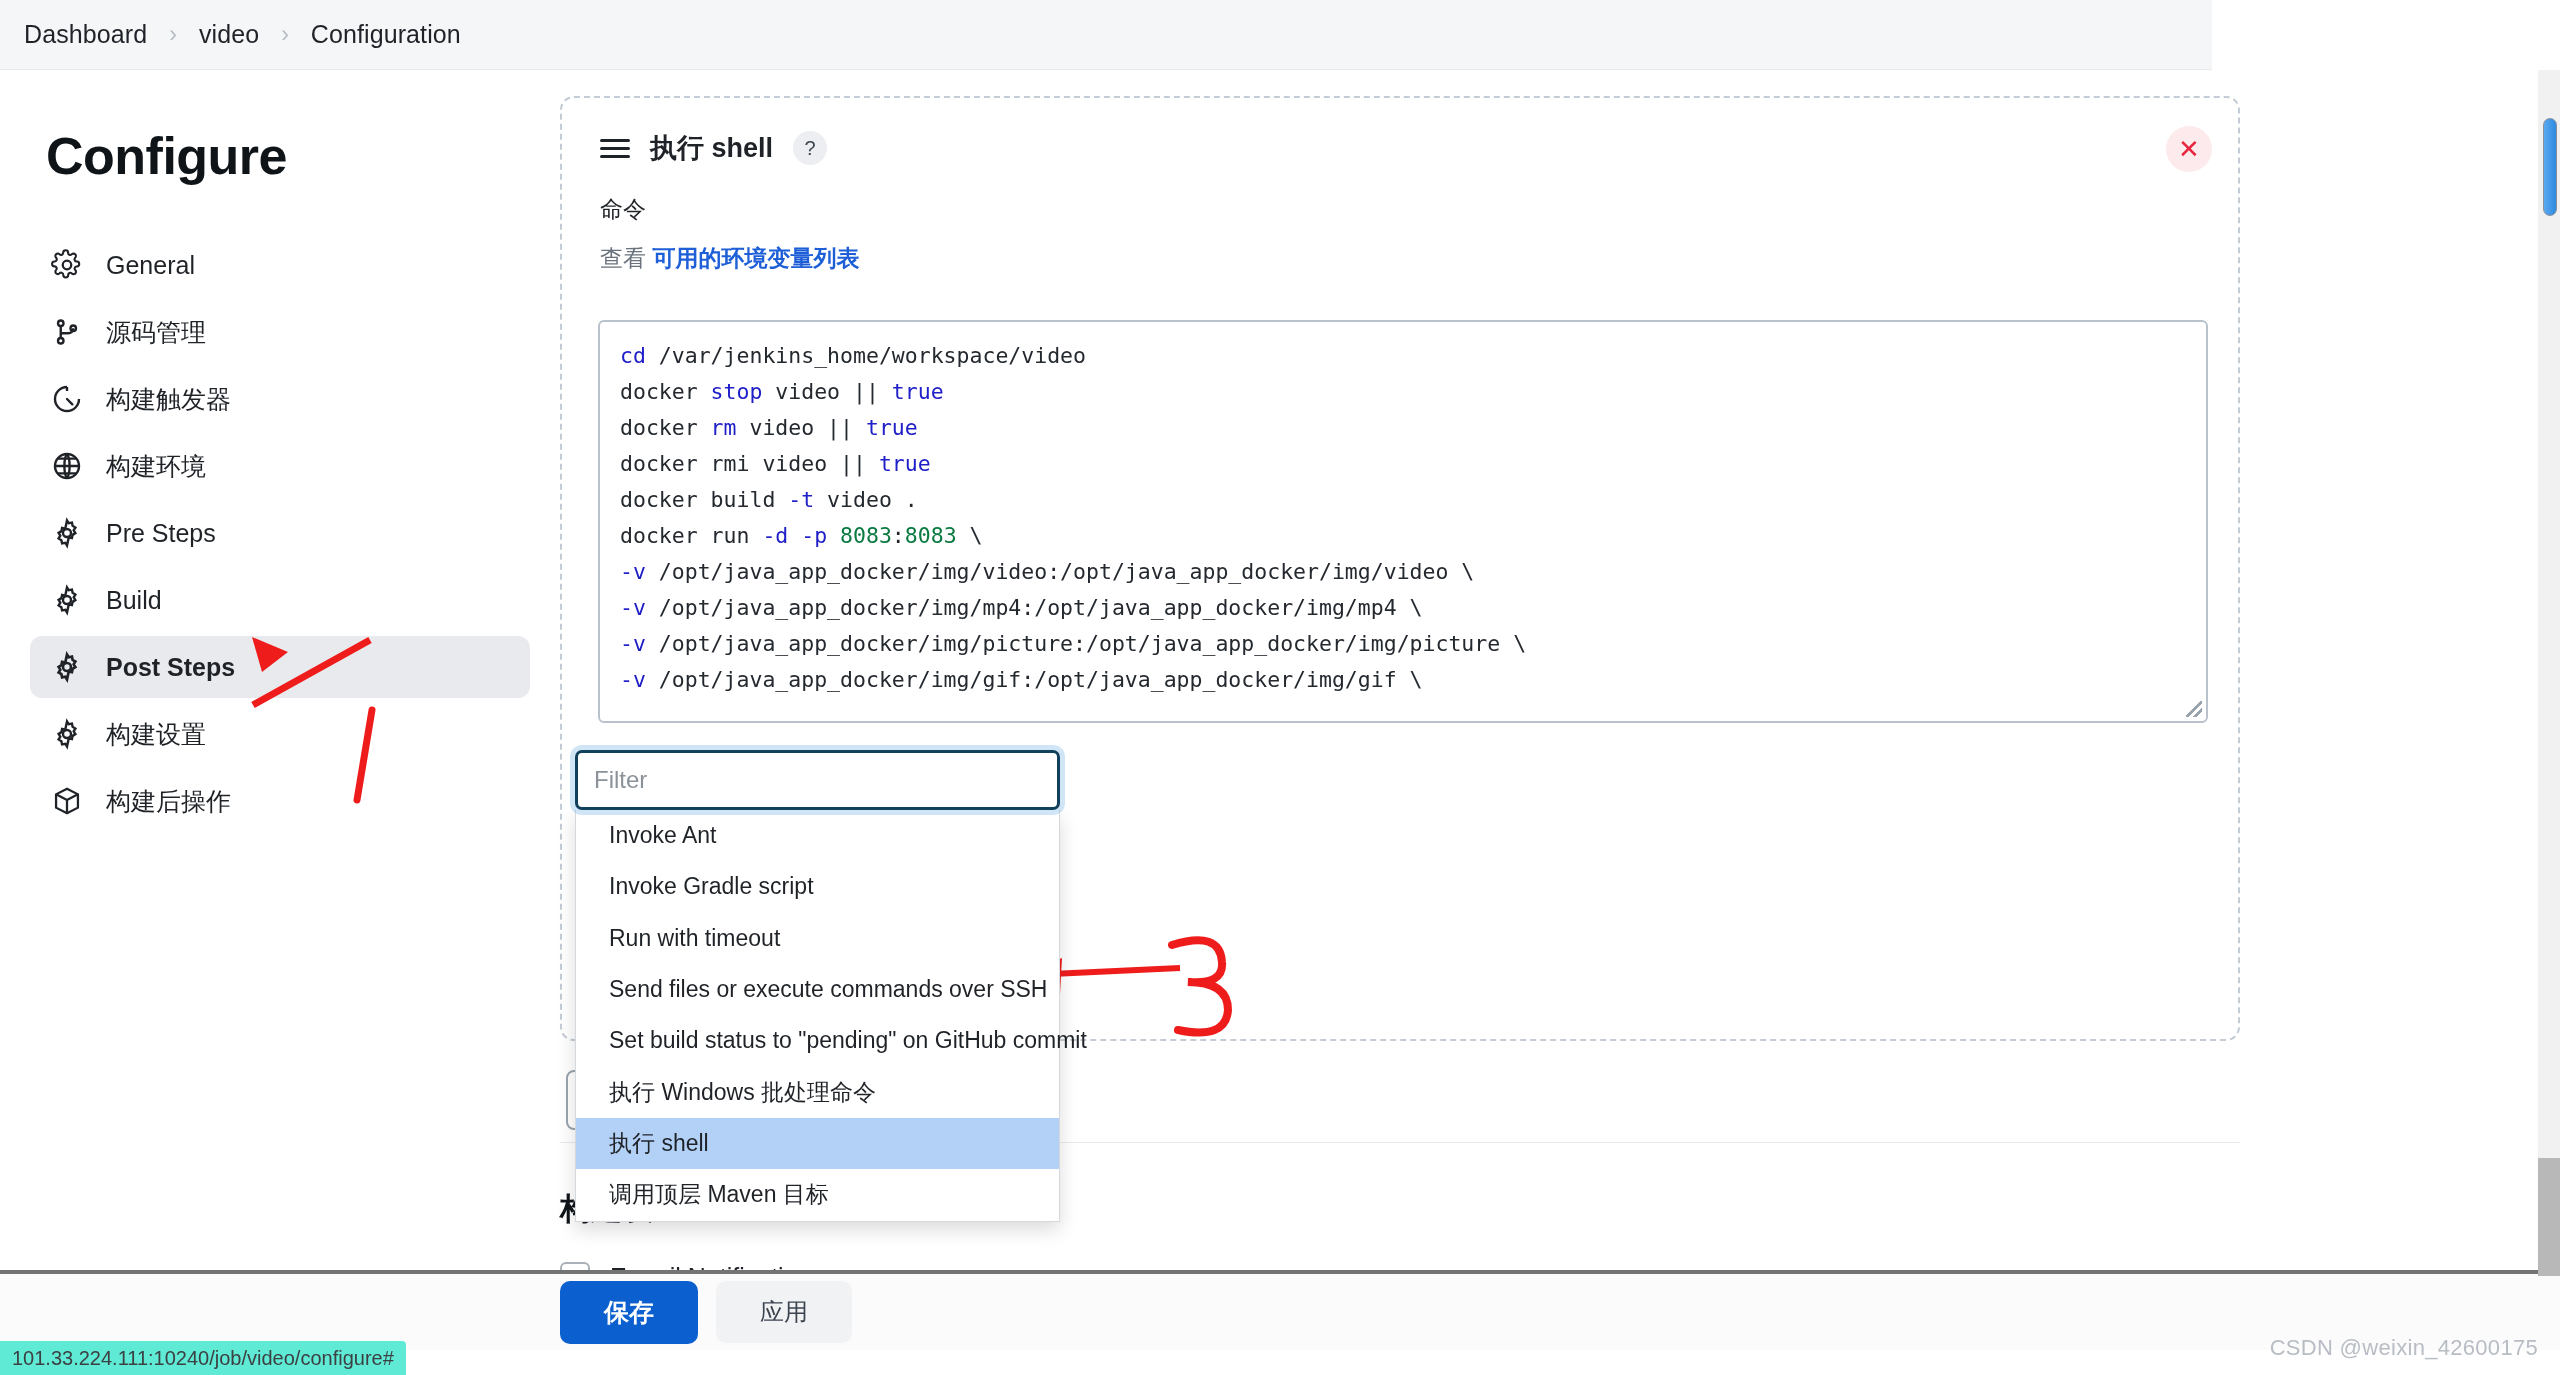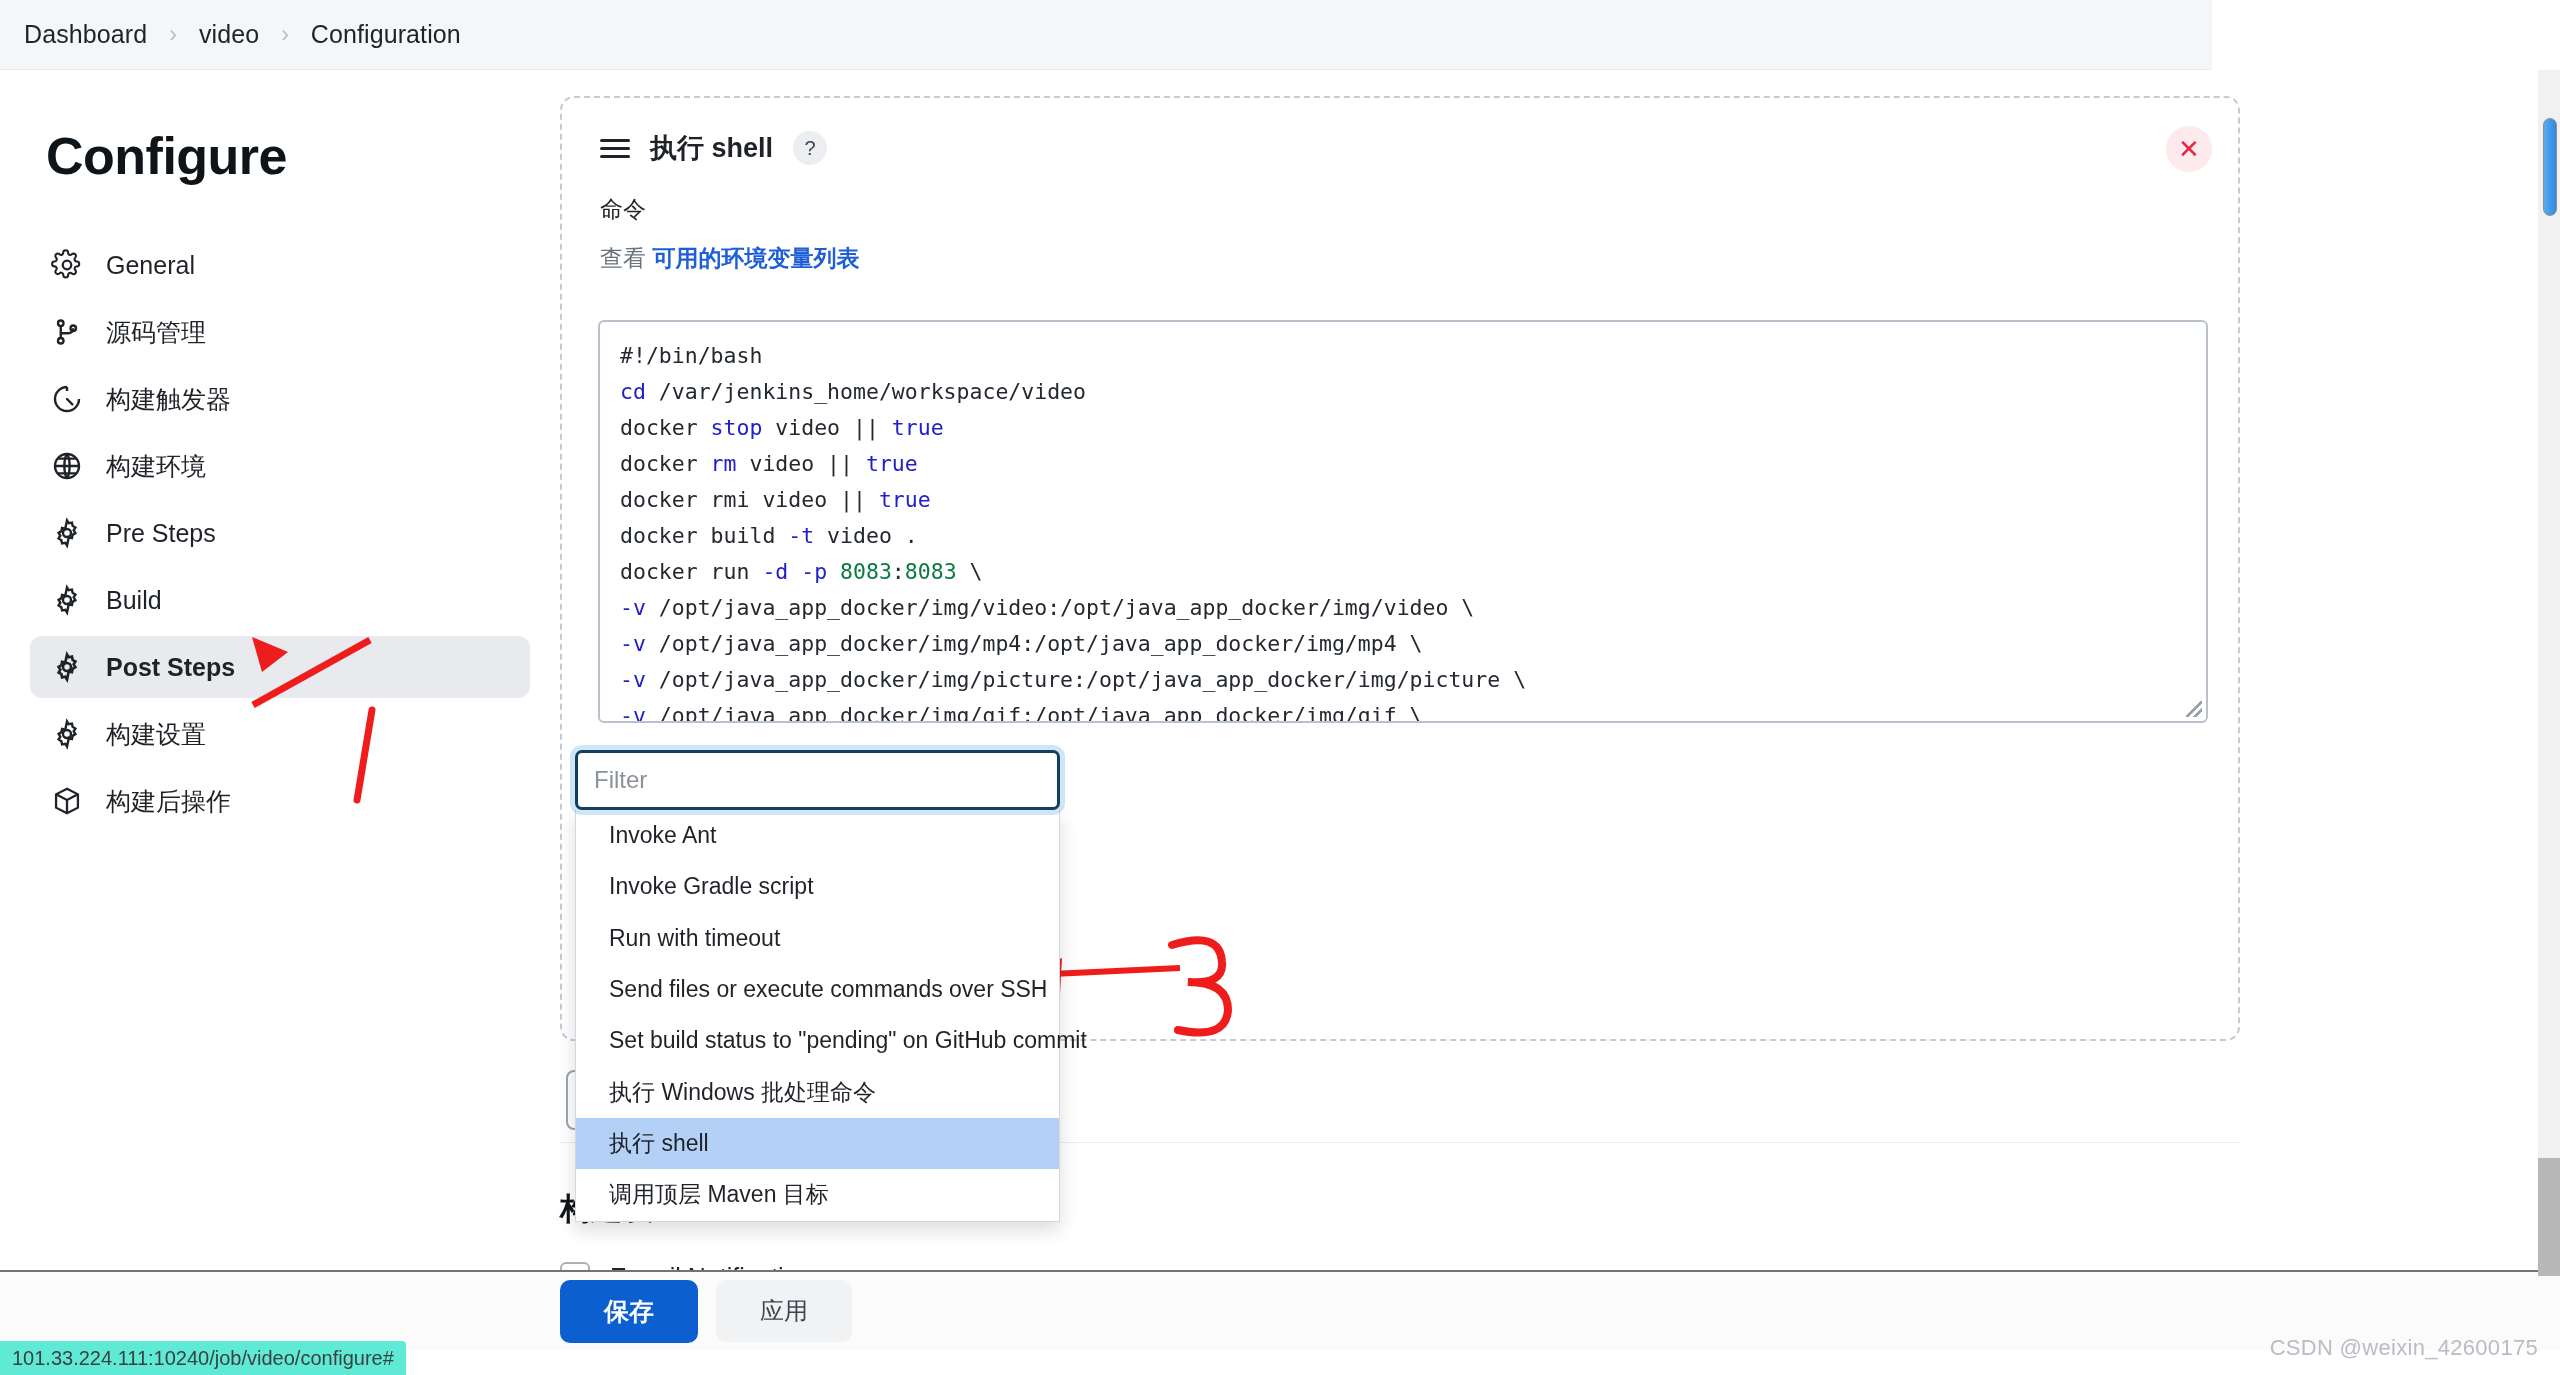--- a/index.html
+++ b/index.html
@@ -115,21 +115,21 @@
   
   .section-title { position: absolute; left: 0; top: 1118px; font-size: 31px; font-weight: 700; color: #0f1419; }
   .hr-line { position: absolute; left: 0; top: 1072px; width: 1680px; height: 1px; background: #e8eaed; }
   .checkbox-row { position: absolute; left: 0; top: 1192px; display: flex; align-items: center; gap: 20px; }
   .cb { width: 30px; height: 30px; border: 2px solid #aab1b9; border-radius: 6px; background: #fff; cursor: pointer; }
   .cb-label { font-size: 25px; color: #1f2328; }
 
   
   .save-bar {
     position: absolute; left: 0; top: 1270px; width: 2560px; height: 80px;
-    background: #fbfbfc; border-top: 2px solid #737373;
+    background: #fbfbfc; border-top: 4px solid #737373;
     display: flex; align-items: center; padding-left: 560px; gap: 18px;
   }
   .btn-save {
     background: #0b5fce; color: #fff; font-size: 25px; font-weight: 700;
     border: 0; border-radius: 10px; padding: 15px 44px; cursor: pointer;
     font-family: "Liberation Sans", sans-serif;
   }
   .btn-apply {
     background: #f1f2f4; color: #3c4450; font-size: 24px;
     border: 0; border-radius: 10px; padding: 15px 44px; cursor: pointer;
@@ -285,21 +285,20 @@
 
       <div class="field-label">命令</div>
 
       <div class="env-line">
         <span>查看</span>
         <a>可用的环境变量列表</a>
       </div>
 
       <div class="code-box">
         <div id="code-host">
-            <div class="code-line"><span>#!/bin/bash</span></div>
             <div class="code-line"><span class="k-blue">cd</span><span> /var/jenkins_home/workspace/video</span></div>
             <div class="code-line"><span>docker </span><span class="k-blue">stop</span><span> video </span><span>||</span><span> </span><span class="k-blue">true</span></div>
             <div class="code-line"><span>docker </span><span class="k-blue">rm</span><span> video </span><span>||</span><span> </span><span class="k-blue">true</span></div>
             <div class="code-line"><span>docker rmi video </span><span>||</span><span> </span><span class="k-blue">true</span></div>
             <div class="code-line"><span>docker build </span><span class="k-blue">-t</span><span> video .</span></div>
             <div class="code-line"><span>docker run </span><span class="k-blue">-d</span><span> </span><span class="k-blue">-p</span><span> </span><span class="k-num">8083</span><span>:</span><span class="k-num">8083</span><span> \</span></div>
             <div class="code-line"><span class="k-blue">-v</span><span> /opt/java_app_docker/img/video:/opt/java_app_docker/img/video \</span></div>
             <div class="code-line"><span class="k-blue">-v</span><span> /opt/java_app_docker/img/mp4:/opt/java_app_docker/img/mp4 \</span></div>
             <div class="code-line"><span class="k-blue">-v</span><span> /opt/java_app_docker/img/picture:/opt/java_app_docker/img/picture \</span></div>
             <div class="code-line"><span class="k-blue">-v</span><span> /opt/java_app_docker/img/gif:/opt/java_app_docker/img/gif \</span></div>

